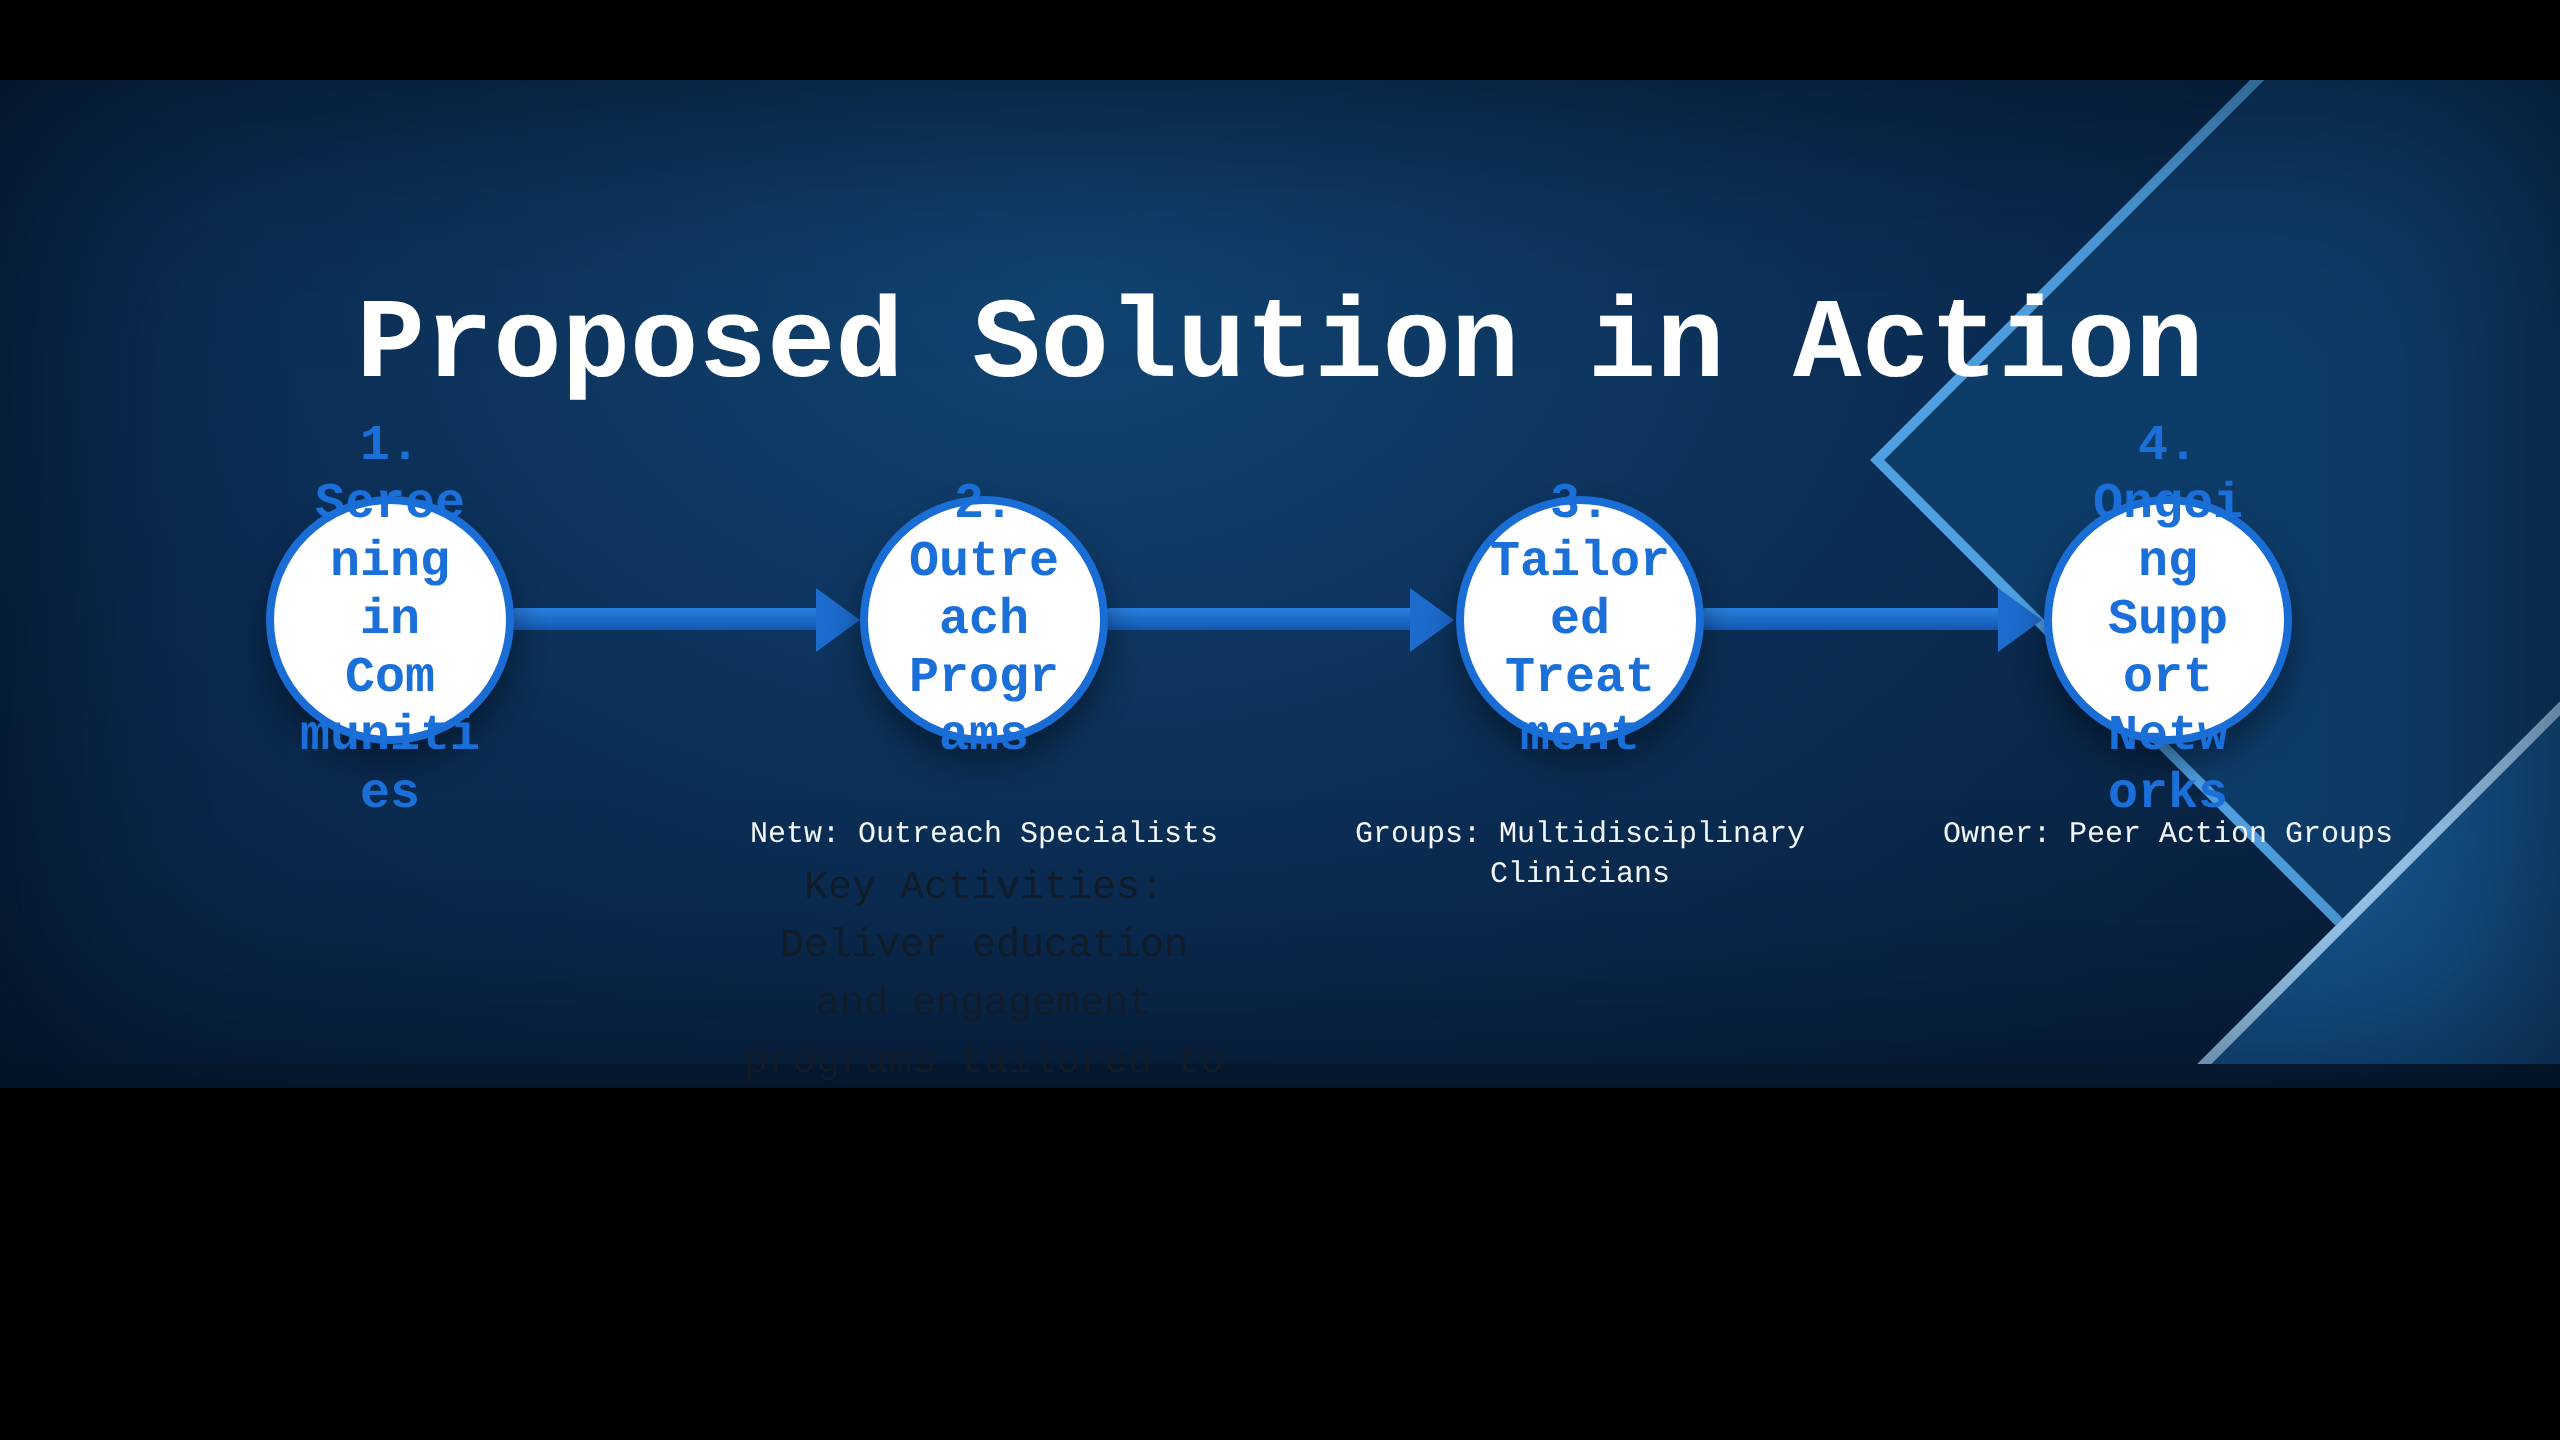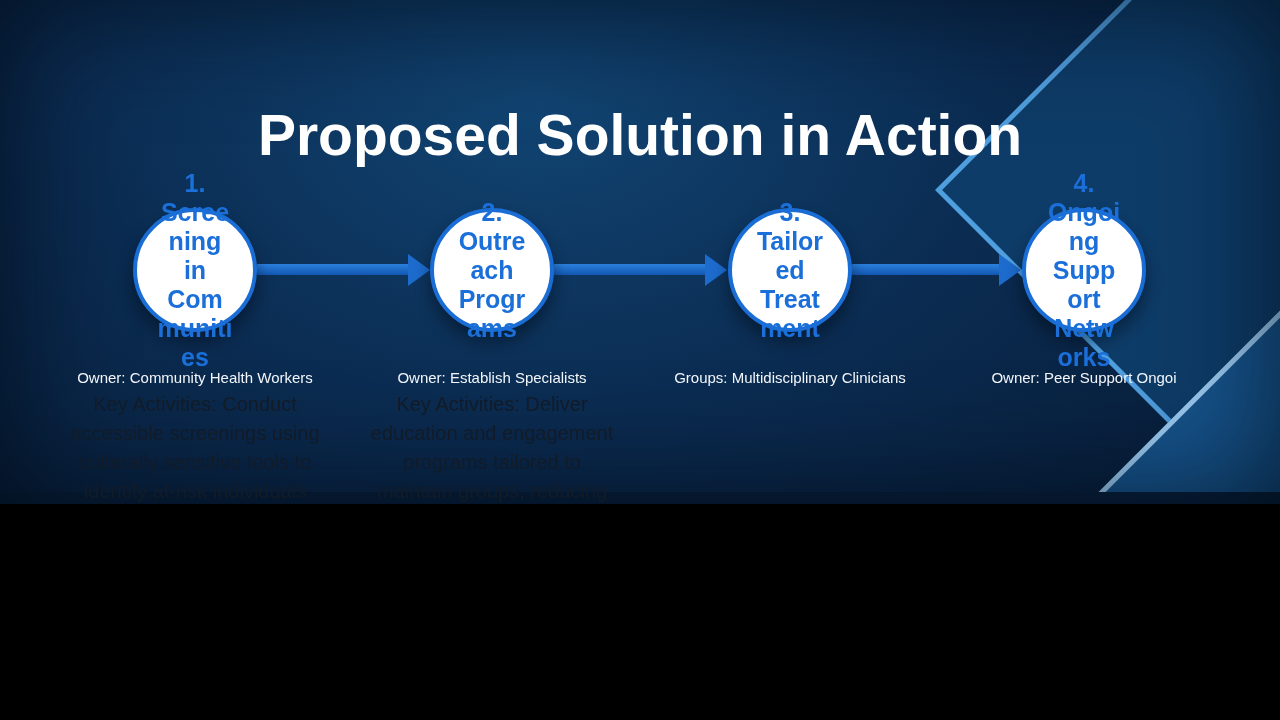--- a/index.html
+++ b/index.html
@@ -1,22 +1,23 @@
 <!DOCTYPE html>
 <html><head>
 <meta charset="utf-8">
 <style>
   html, body { margin: 0; padding: 0; background: #000; }
   .slide {
     position: relative;
     width: 1280px;
     height: 504px;
     overflow: hidden;
-    font-family: Liberation Sans, sans-serif;
+    font-family: Liberation Mono, monospace;
     background: radial-gradient(ellipse 950px 620px at 42% 22%, #114472 0%, #0b2c52 48%, #071c36 100%);
+    margin-top: 40px;
   }
 
   
   .diamond { position: absolute; box-sizing: border-box; }
   .diamond-outer {
     width: 700px; height: 700px;
     left: 1080px; top: -160px;
     transform: rotate(45deg);
     background: #0e3c68;
     border: 5px solid #4f9ede;
@@ -142,35 +143,31 @@
 
   <div class="step" style="left:70px;">
     <div class="circle"></div>
     <div class="step-label">1.
 Scree
 ning
 in
 Com
 muniti
 es</div>
-    <div class="step-text">
-      <p class="owner">Owner: Community Health Workers</p>
-      <p class="activities">Key Activities: Conduct accessible screenings using culturally sensitive tools to identify at-risk individuals early.</p>
-    </div>
   </div>
 
   <div class="step" style="left:367px;">
     <div class="circle"></div>
     <div class="step-label">2.
 Outre
 ach
 Progr
 ams</div>
     <div class="step-text">
-      <p class="owner">Owner: Establish Specialists</p>
+      <p class="owner">Netw: Outreach Specialists</p>
       <p class="activities">Key Activities: Deliver education and engagement programs tailored to maintain groups, reducing barriers to help-seeking.</p>
     </div>
   </div>
 
   <div class="step" style="left:665px;">
     <div class="circle"></div>
     <div class="step-label">3.
 Tailor
 ed
 Treat
@@ -183,18 +180,18 @@
   <div class="step" style="left:959px;">
     <div class="circle"></div>
     <div class="step-label">4.
 Ongoi
 ng
 Supp
 ort
 Netw
 orks</div>
     <div class="step-text">
-      <p class="owner">Owner: Peer Support Ongoi</p>
+      <p class="owner">Owner: Peer Action Groups</p>
     </div>
   </div>
 
   <div class="vignette"></div>
 </div>
 
 </body></html>

